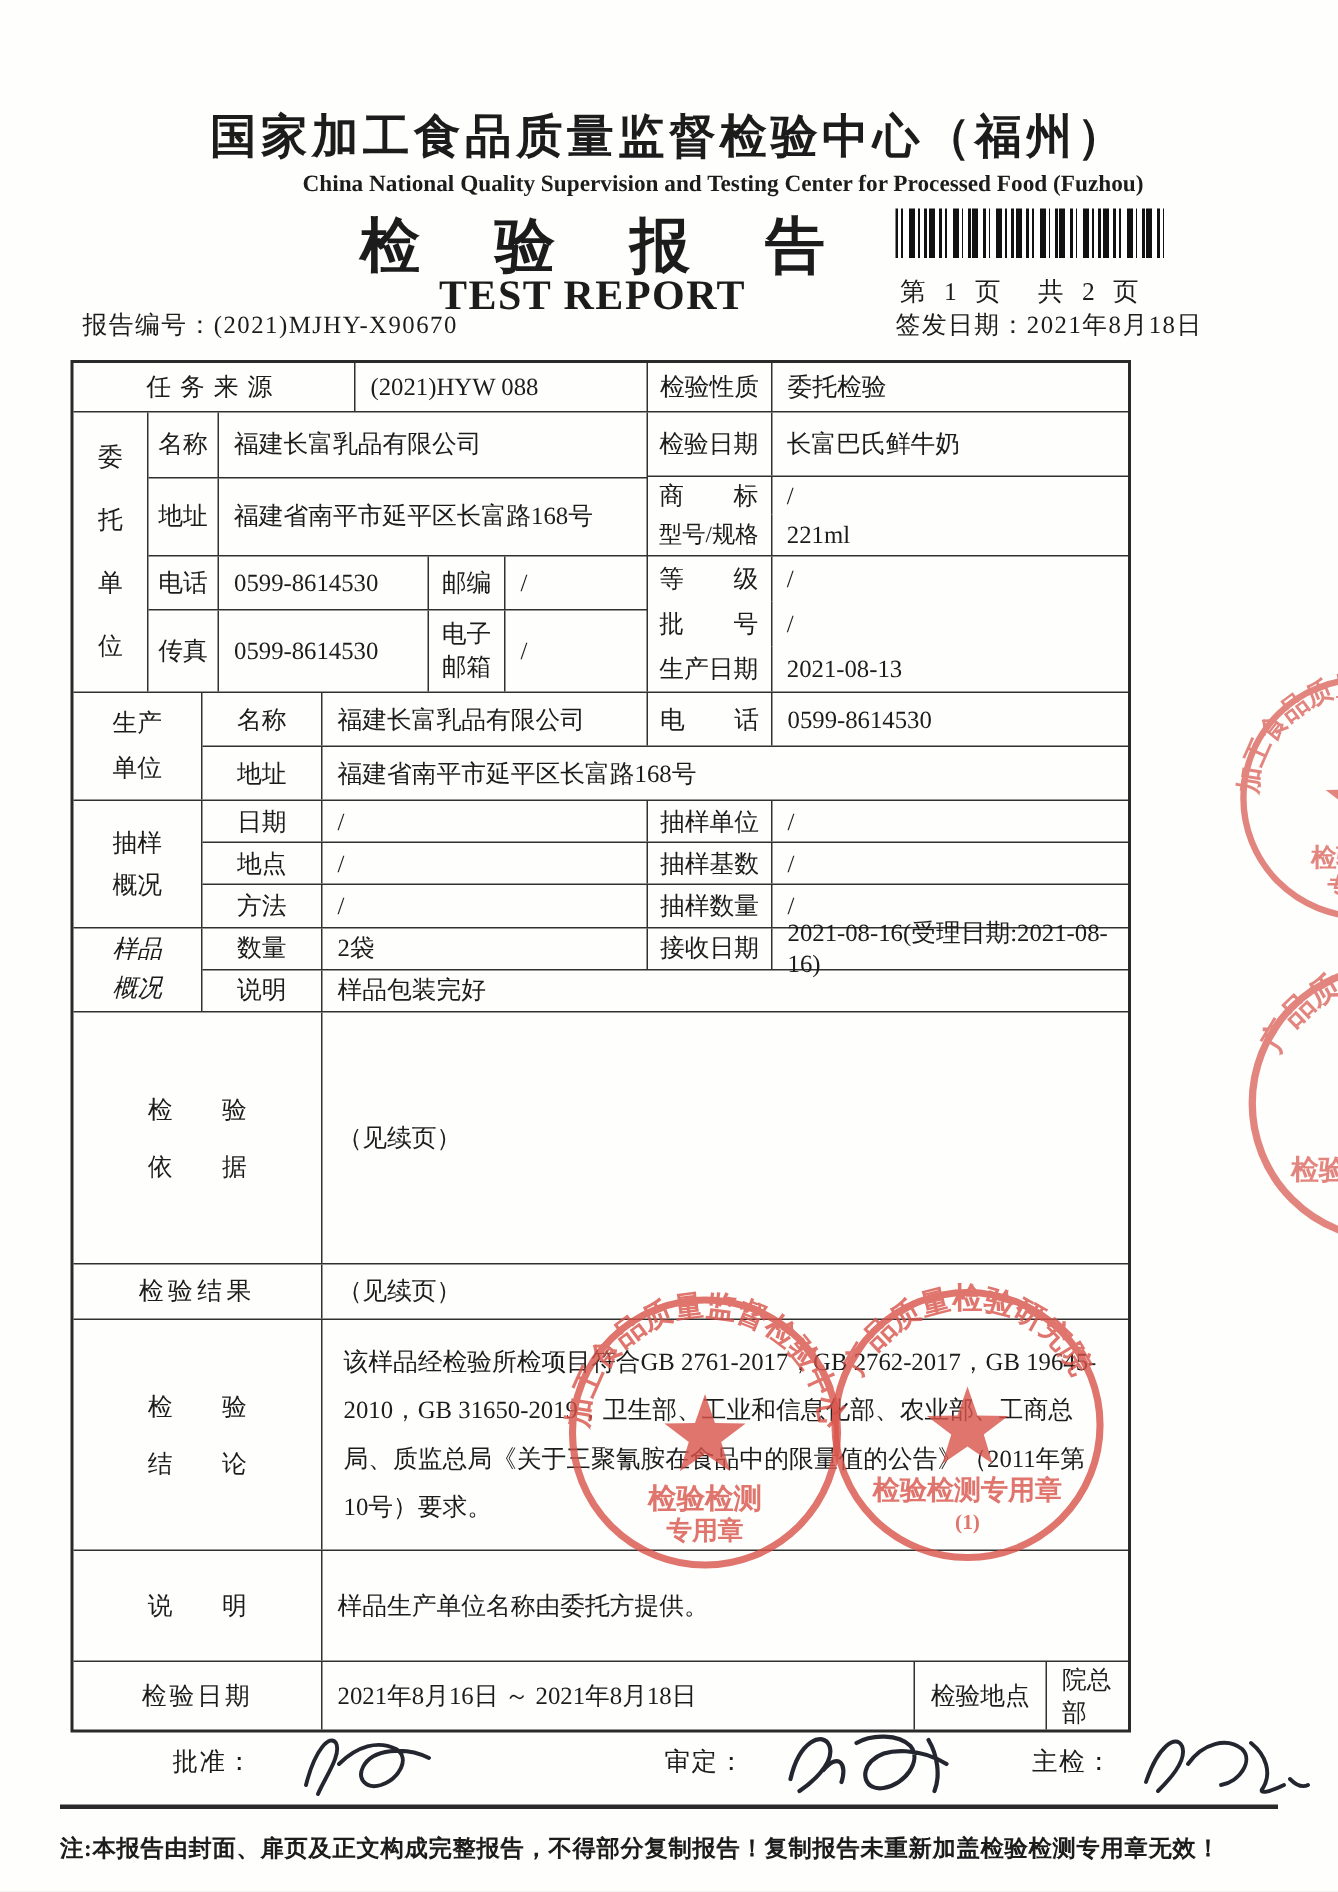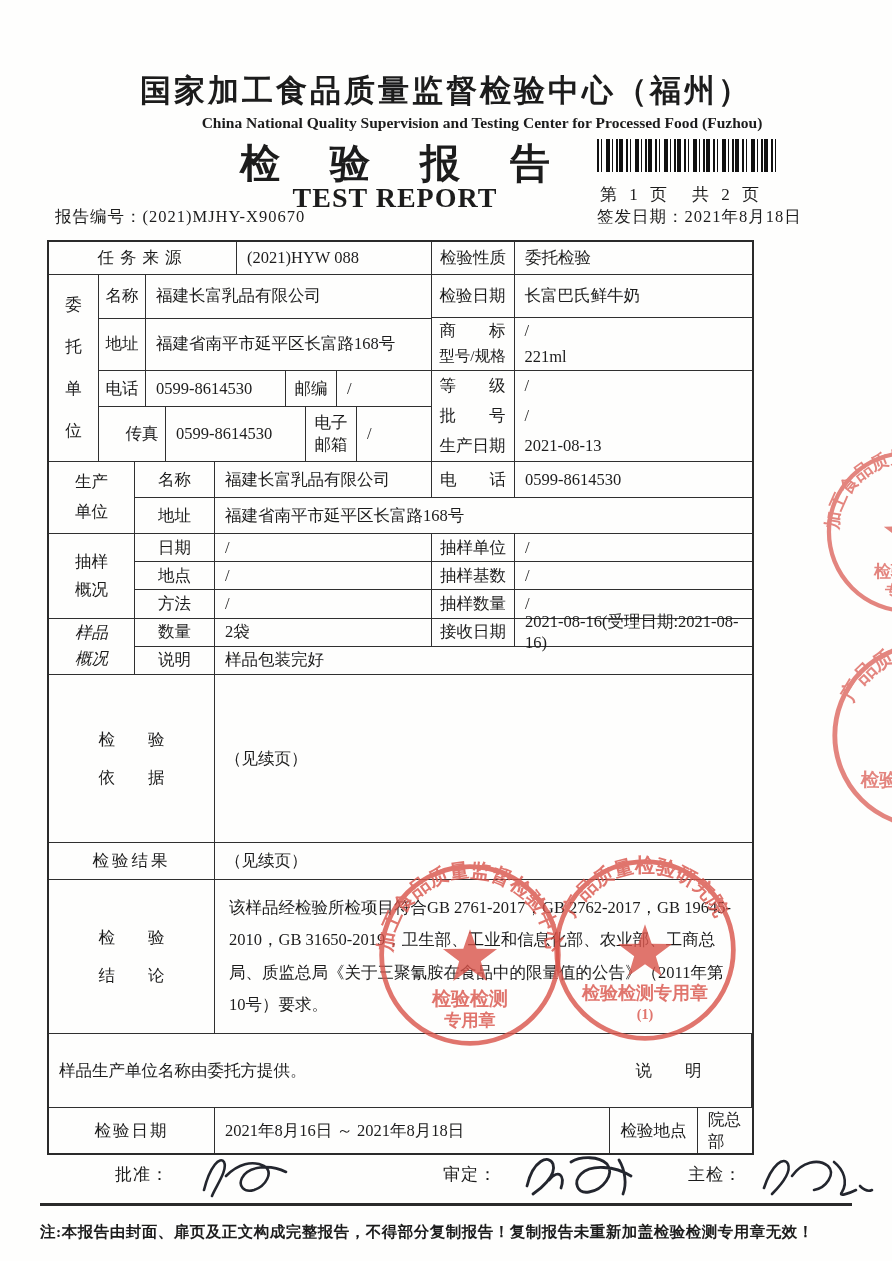--- a/index.html
+++ b/index.html
@@ -86,21 +86,21 @@
         <div class="trow" style="height:53px;">
           <div class="cell lab" style="width:47px;">地址</div>
           <div class="cell val last" style="flex:1;">福建省南平市延平区长富路168号</div>
         </div>
         <div class="trow" style="height:36px;">
           <div class="cell lab" style="width:47px;">电话</div>
           <div class="cell val" style="width:140px;">0599-8614530</div>
           <div class="cell lab" style="width:51px;">邮编</div>
           <div class="cell val last" style="flex:1;">/</div>
         </div>
-        <div class="trow nb" style="height:54px;border-bottom:none;margin-left:20px;">
+        <div class="trow nb" style="height:54px;border-bottom:none;">
           <div class="cell lab" style="width:47px;">传真</div>
           <div class="cell val" style="width:140px;">0599-8614530</div>
           <div class="cell lab vlabel" style="width:51px;line-height:22px;">电子
 邮箱</div>
           <div class="cell val last" style="flex:1;">/</div>
         </div>
       </div>
       <div class="stack" style="flex:1;border-left:1.5px solid #303030;margin-left:-1.5px;">
         <div class="trow" style="height:44px;">
           <div class="cell lab" style="width:83px;">检验日期</div>
@@ -203,22 +203,22 @@
       <div class="cell val last" style="flex:1;">（见续页）</div>
     </div>
 
     <div class="trow" style="height:155px;">
       <div class="cell lab vlabel" style="width:166px;line-height:38px;">检　　验
 结　　论</div>
       <div class="cell last" style="flex:1;padding:8px 14px;line-height:1.95;align-items:center;">该样品经检验所检项目符合GB 2761-2017，GB 2762-2017，GB 19645-2010，GB 31650-2019，卫生部、工业和信息化部、农业部、工商总局、质监总局《关于三聚氰胺在食品中的限量值的公告》（2011年第10号）要求。</div>
     </div>
 
     <div class="trow" style="height:75px;">
+      <div class="cell lab" style="width:166px;">说　　明</div>
       <div class="cell val last" style="flex:1;">样品生产单位名称由委托方提供。</div>
-      <div class="cell lab" style="width:166px;">说　　明</div>
     </div>
 
     <div class="trow nb" style="height:45px;border-bottom:none;">
       <div class="cell lab" style="width:166px;letter-spacing:2px;">检验日期</div>
       <div class="cell val" style="width:395px;">2021年8月16日 ～ 2021年8月18日</div>
       <div class="cell lab" style="width:88px;">检验地点</div>
       <div class="cell val last" style="flex:1;">院总部</div>
     </div>
   </div>
 

